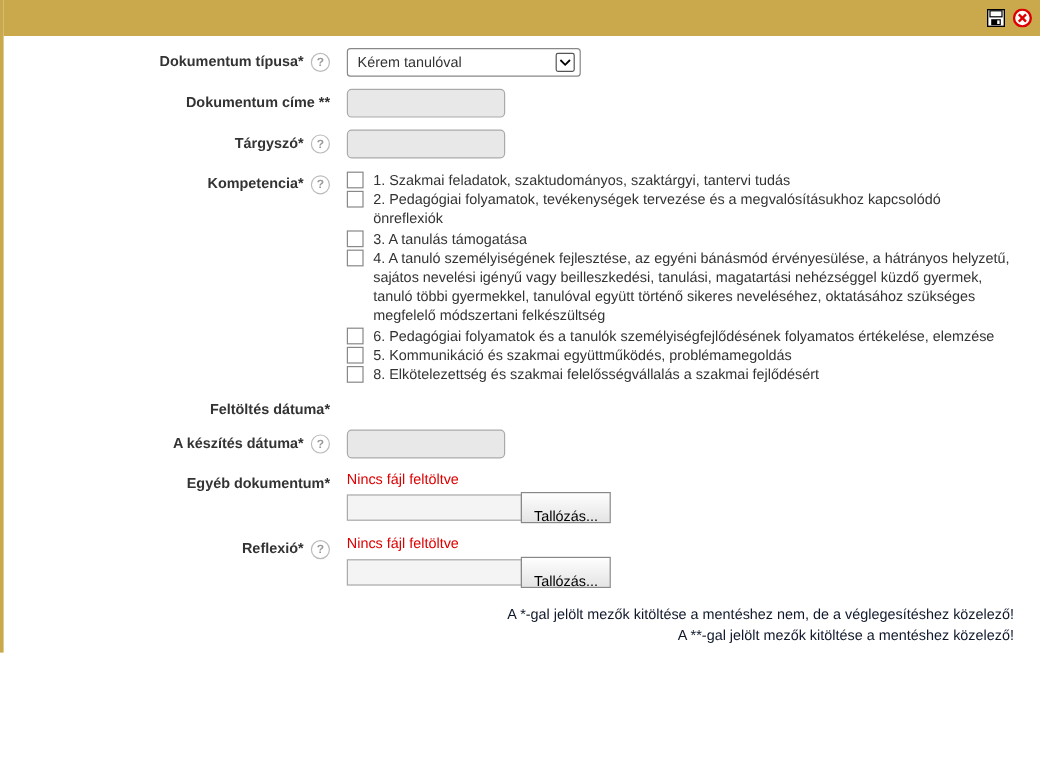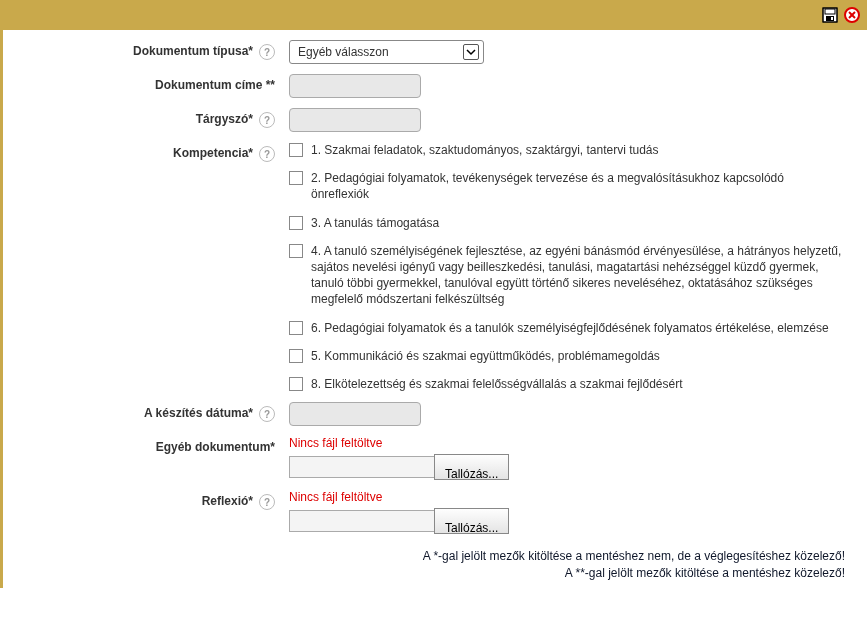--- a/index.html
+++ b/index.html
@@ -94,21 +94,21 @@
     width: 132px;
     height: 24px;
     border: 1px solid #aaa;
     border-radius: 4px;
     background: #e8e8e8;
     padding: 0 6px;
   }
   .chk-list {
     display: flex;
     flex-direction: column;
-    gap: 12px;
+    gap: 0;
     padding-right: 12px;
   }
   .chk-item {
     display: flex;
     align-items: flex-start;
     gap: 8px;
     line-height: 1.35;
   }
   .chk-box {
     width: 14px;
@@ -185,21 +185,21 @@
 
   <div class="form-area">
 
     <div class="row">
       <div class="label-col">
         <span>Dokumentum típusa*</span>
         <span class="help-icon">?</span>
       </div>
       <div class="field-col">
         <div class="select-box">
-          <span>Egyéb válasszon</span>
+          <span>Kérem tanulóval</span>
           <span class="select-arrow">
             <svg width="10" height="10" viewBox="0 0 10 10">
                 <path d="M1 3 L5 7 L9 3" fill="none" stroke="#000" stroke-width="1.5"></path>
               </svg>
           </span>
         </div>
       </div>
     </div>
 
     <div class="row">
@@ -253,20 +253,26 @@
             <span class="chk-label">5. Kommunikáció és szakmai együttműködés, problémamegoldás</span>
           </div>
           <div class="chk-item">
             <div class="chk-box"></div>
             <span class="chk-label">8. Elkötelezettség és szakmai felelősségvállalás a szakmai fejlődésért</span>
           </div>
         </div>
       </div>
     </div>
 
+    <div class="row">
+      <div class="label-col">
+        <span>Feltöltés dátuma*</span>
+      </div>
+      <div class="field-col"></div>
+    </div>
 
     <div class="row">
       <div class="label-col">
         <span>A készítés dátuma*</span>
         <span class="help-icon">?</span>
       </div>
       <div class="field-col">
         <input type="text" class="text-input" disabled="" style="">
       </div>
     </div>

